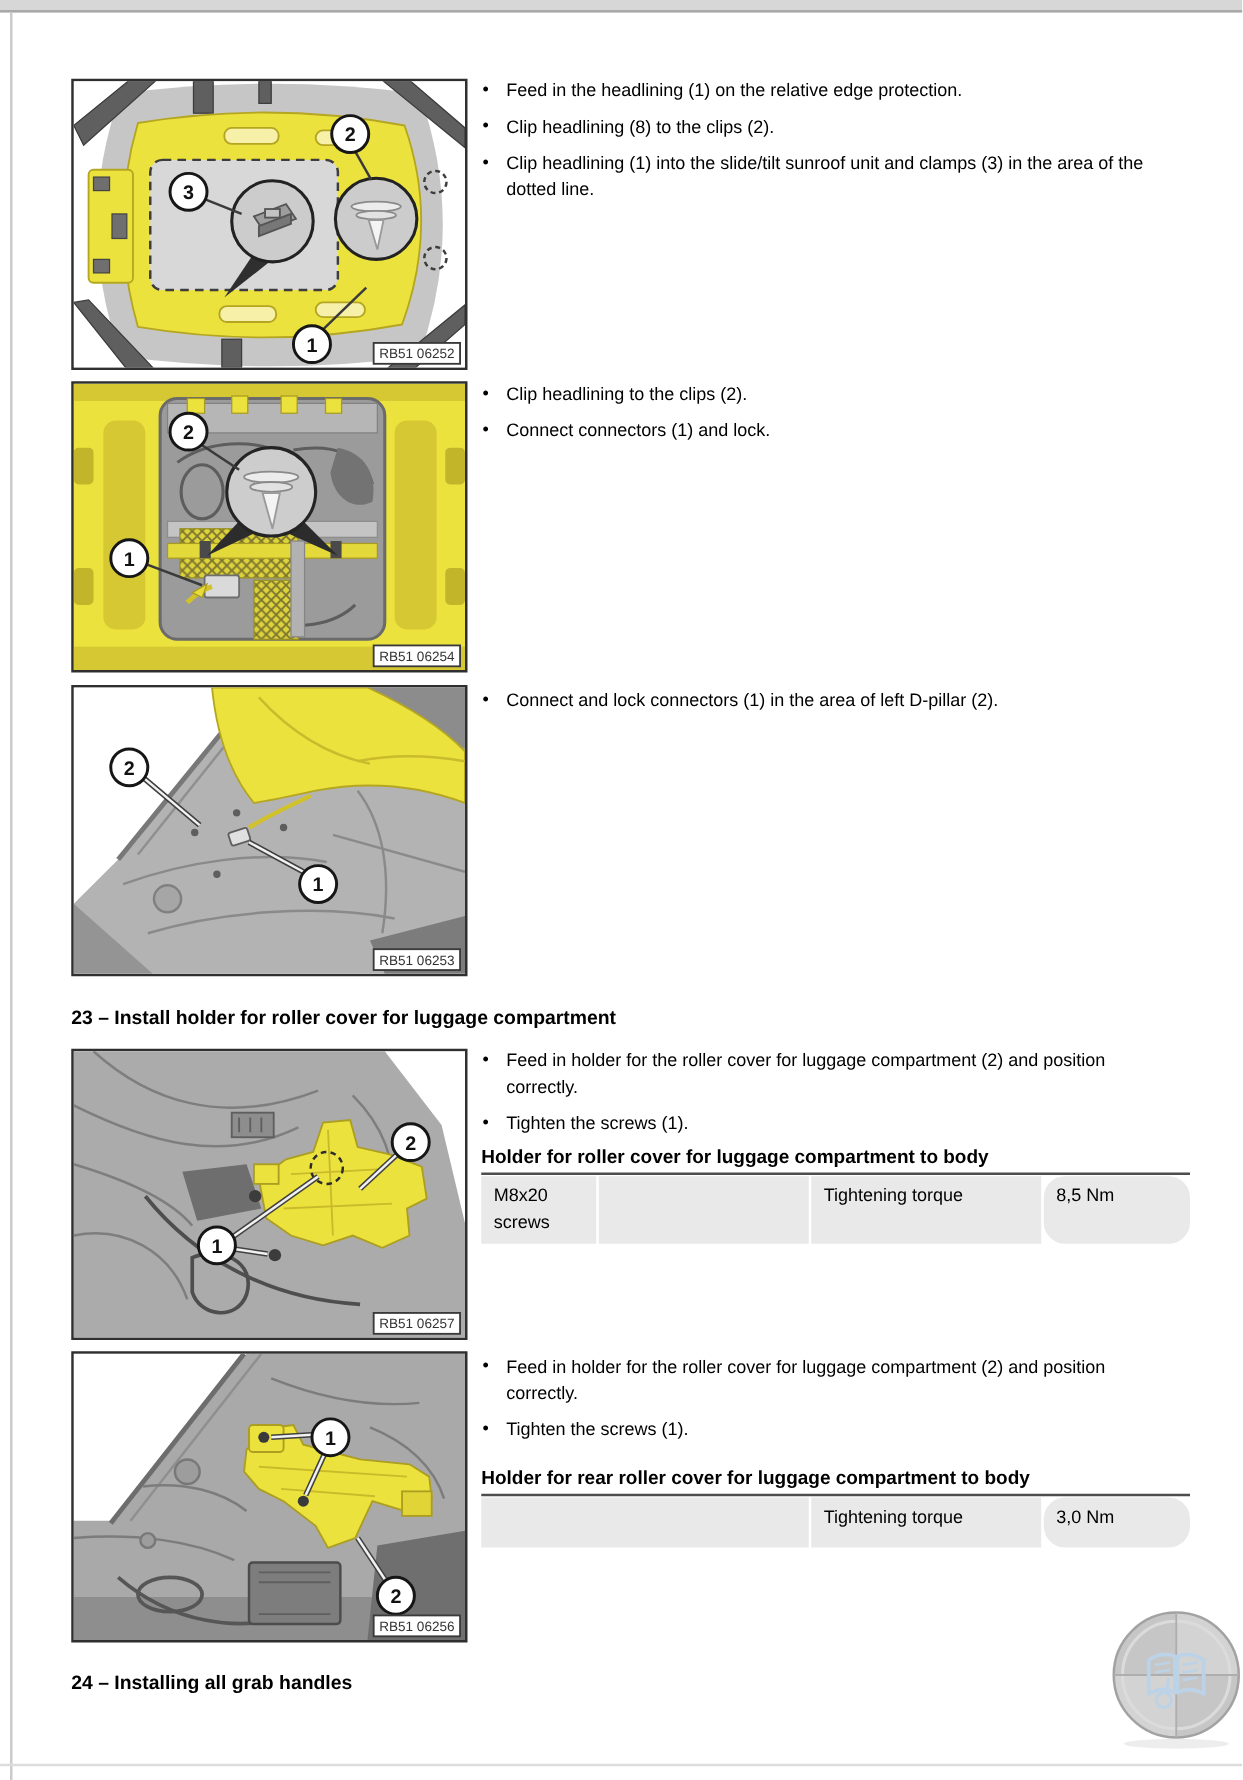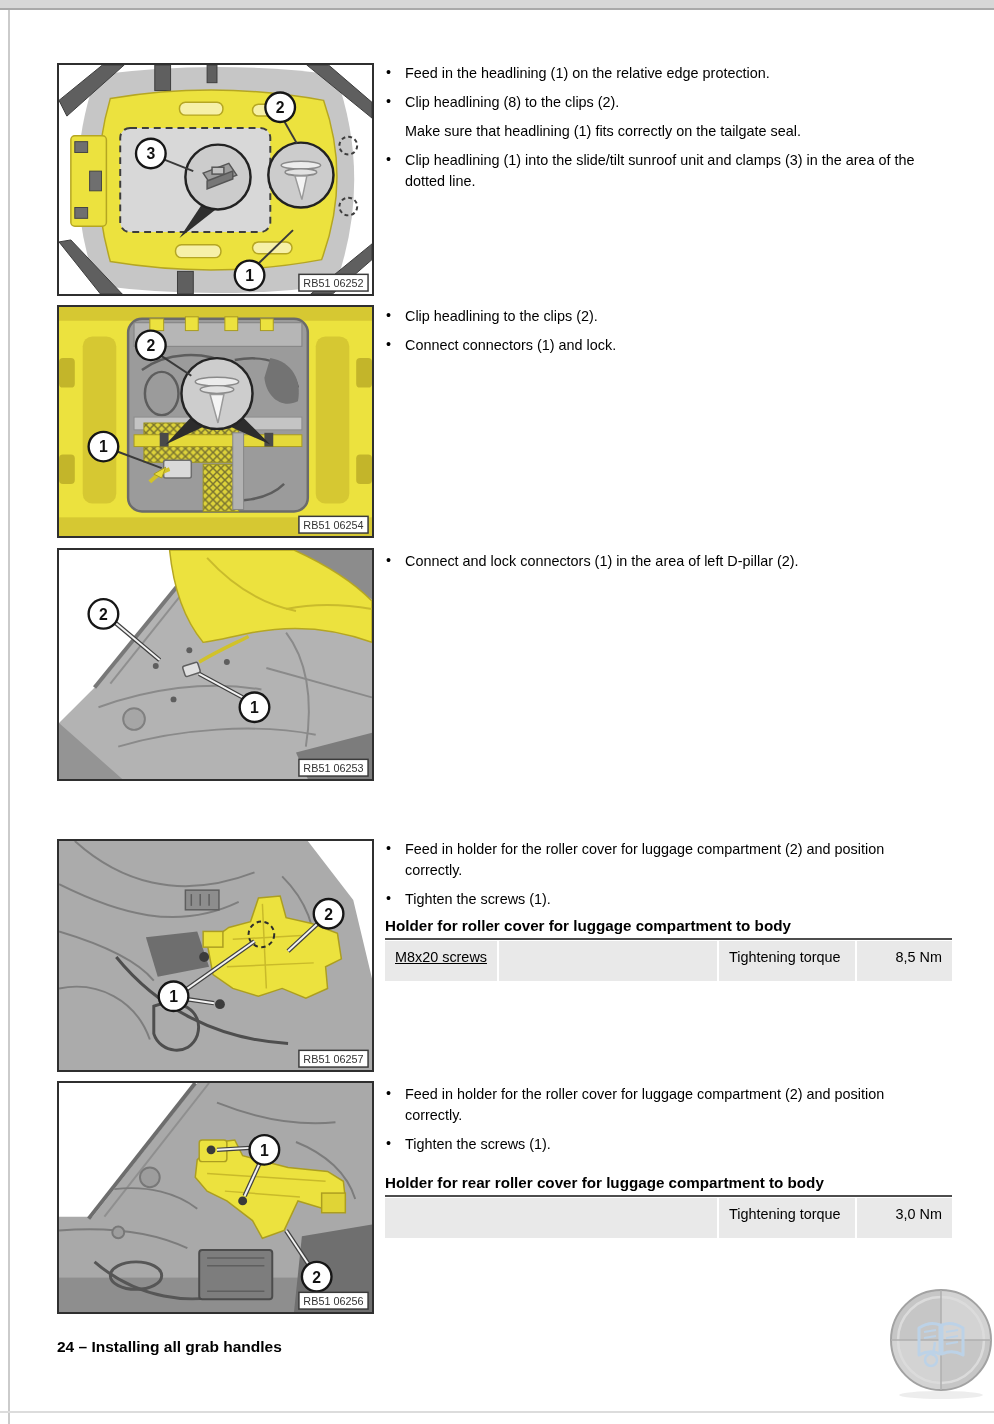--- a/index.html
+++ b/index.html
@@ -24,24 +24,24 @@
   .note{padding-left:20px;margin-bottom:8px;}
 
   .sechead{position:absolute;left:57px;margin:0;font-size:15.5px;font-weight:bold;line-height:20px;}
 
   .torque{position:absolute;left:385px;width:567px;}
   .ttitle{font-size:15.2px;font-weight:bold;line-height:21px;margin-bottom:2px;}
   .trule{border-top:2px solid #4d4d4d;margin-bottom:1px;}
   .trow{display:flex;gap:2px;}
   .tc{background:#e9e9e9;padding:6px 10px;font-size:14.4px;line-height:21px;
       min-height:40px;white-space:pre-line;box-sizing:border-box;}
-  .tc.c1{width:112px;text-decoration:underline;}
+  .tc.c1{width:92px;}
   .tc.c2{flex:1;}
-  .tc.c3{width:136px;}
-  .tc.c4{width:95px;text-align:right;}
+  .tc.c3{width:184px;}
+  .tc.c4{width:117px;border-radius:17px;}
 
   .watermark{position:absolute;left:888px;top:1288px;width:106px;height:112px;opacity:.92;}
 </style>
 </head>
 <body>
 
 <div class="page">
   <div class="top-strip"></div>
   <div class="left-edge"></div>
 
@@ -345,33 +345,33 @@
       <g class="figlabel">
         <rect x="243" y="213" width="70" height="17"></rect>
           <text x="278" y="225.5">RB51 06256</text>
       </g>
     </svg>
   </div>
 
   <div class="tblock" style="top:63px">
     <div class="li"><span class="dot">•</span><span>Feed in the headlining (1) on the relative edge protection.</span></div>
     <div class="li"><span class="dot">•</span><span>Clip headlining (8) to the clips (2).</span></div>
-    <div class="note">Make sure that headlining (1) fits correctly on the tailgate seal.</div>
     <div class="li"><span class="dot">•</span><span>Clip headlining (1) into the slide/tilt sunroof unit and clamps (3) in the area of the dotted line.</span></div>
   </div>
 
   <div class="tblock" style="top:306px">
     <div class="li"><span class="dot">•</span><span>Clip headlining to the clips (2).</span></div>
     <div class="li"><span class="dot">•</span><span>Connect connectors (1) and lock.</span></div>
   </div>
 
   <div class="tblock" style="top:551px">
     <div class="li"><span class="dot">•</span><span>Connect and lock connectors (1) in the area of left D-pillar (2).</span></div>
   </div>
 
+  <h2 class="sechead" style="top:805px">23 – Install holder for roller cover for luggage compartment</h2>
 
   <div class="tblock" style="top:839px">
     <div class="li"><span class="dot">•</span><span>Feed in holder for the roller cover for luggage compartment (2) and position correctly.</span></div>
     <div class="li"><span class="dot">•</span><span>Tighten the screws (1).</span></div>
   </div>
 
   <div class="torque" style="top:915px">
     <div class="ttitle">Holder for roller cover for luggage compartment to body</div>
     <div class="trule"></div>
     <div class="trow">

